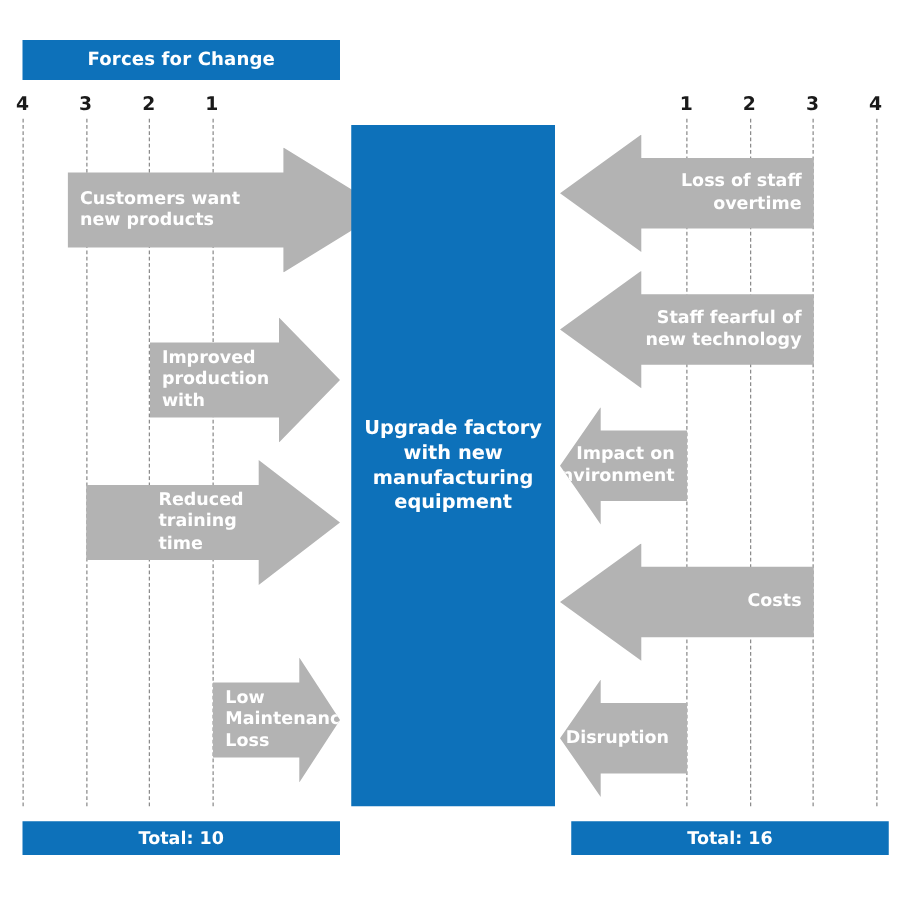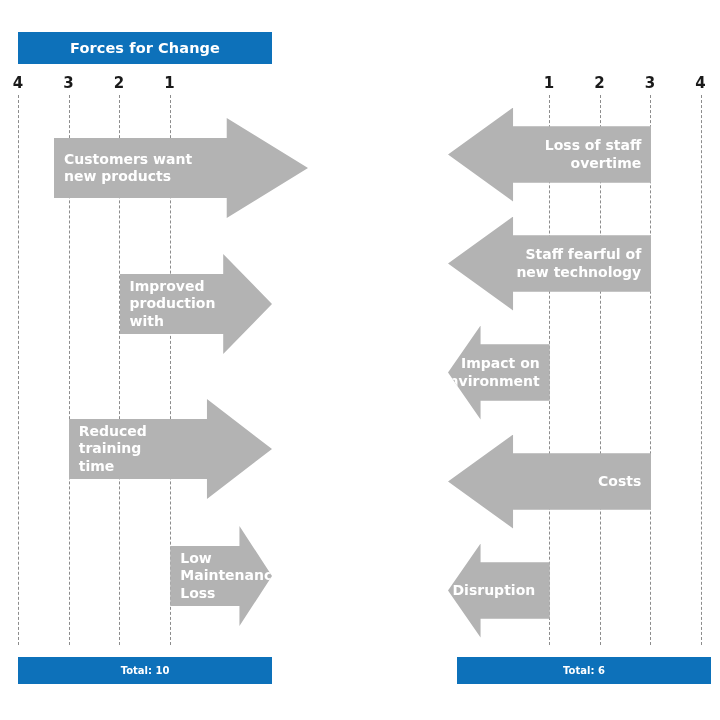--- a/index.html
+++ b/index.html
@@ -36,21 +36,21 @@
   }
   #banner-left  { left: 18px;  top: 32px; width: 254px; }
   #banner-right { left: 457px; top: 32px; width: 254px; }
 
   
   .total-banner {
     position: absolute;
     height: 27px;
     background: #0d71ba;
     color: #ffffff;
-    font-size: 10px;
+    font-size: 14px;
     font-weight: bold;
     display: flex;
     align-items: center;
     justify-content: center;
   }
   #total-left  { left: 18px;  top: 657px; width: 254px; }
   #total-right { left: 457px; top: 657px; width: 254px; }
 
   
   #center-box {
@@ -160,21 +160,21 @@
   <div id="arrows-left">
       <div class="arrow right" style="left: 18px; width: 254px; top: 118px; height: 100px; margin-left: 36px;">
         <span class="arrow-label">Customers want
 new products</span>
       </div>
       <div class="arrow right" style="left: 119.5px; width: 152.5px; top: 254px; height: 100px;">
         <span class="arrow-label">Improved
 production
 with</span>
       </div>
-      <div class="arrow right" style="left: 68.75px; width: 203.25px; top: 399px; height: 100px;">
+      <div class="arrow right" style="left: 68.75px; width: 203.25px; top: 368px; height: 100px; padding-left: 48px;">
         <span class="arrow-label">Reduced
 training
 time</span>
       </div>
       <div class="arrow right" style="left: 170.25px; width: 101.75px; top: 526px; height: 100px;">
         <span class="arrow-label">Low
 Maintenance
 Loss</span>
       </div>
     </div>
@@ -192,18 +192,22 @@
 environment</span>
       </div>
       <div class="arrow left" style="left: 448px; width: 203.25px; top: 434.5px; height: 94px;">
         <span class="arrow-label">Costs</span>
       </div>
       <div class="arrow left" style="left: 448px; width: 101.75px; top: 543.5px; height: 94px; justify-content: center;">
         <span class="arrow-label">Disruption</span>
       </div>
     </div>
 
+  <div id="center-box">Upgrade
+factory with new
+manufacturing
+equipment</div>
 
   <div class="total-banner" id="total-left">Total: 10</div>
 
-  <div class="total-banner" id="total-right">Total: 6</div>
+  <div class="total-banner" id="total-right">Total: 16</div>
 
 </div>
 
 </body></html>

